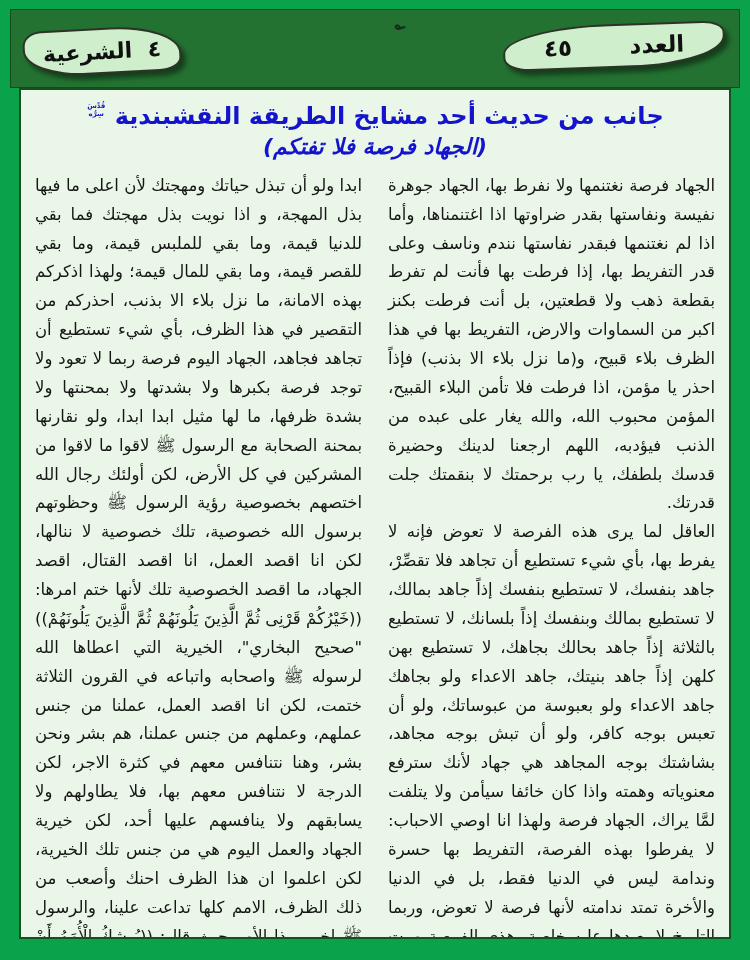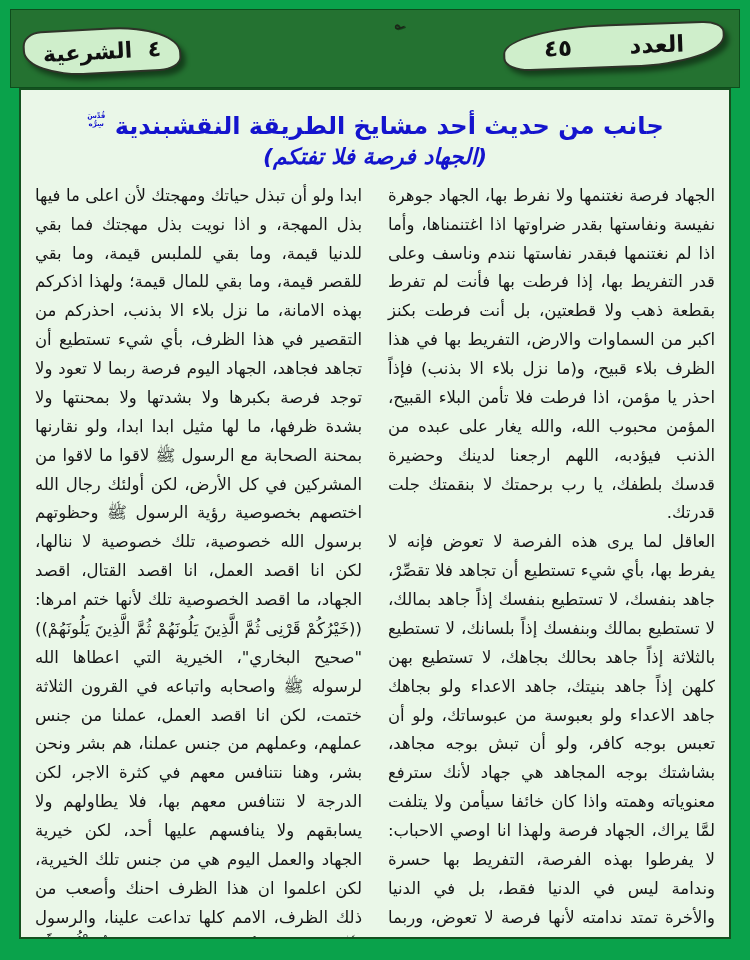--- a/index.html
+++ b/index.html
@@ -69,21 +69,21 @@
   }
   
   .content-box {
     position: absolute;
     top: 88px; left: 19px; right: 19px; bottom: 21px;
     background: #eaf7e8;
     border: 2px solid #14511f;
     padding: 10px 14px 8px 14px;
     overflow: hidden;
   }
-  .title-block { text-align: center; margin-top: 12px; }
+  .title-block { text-align: center; margin-top: 2px; }
   .title-main {
     font-size: 24px;
     font-weight: bold;
     color: #1414cd;
     line-height: 1.2;
   }
   .title-mark {
     display: inline-block;
     width: 20px;
     font-size: 7px;

